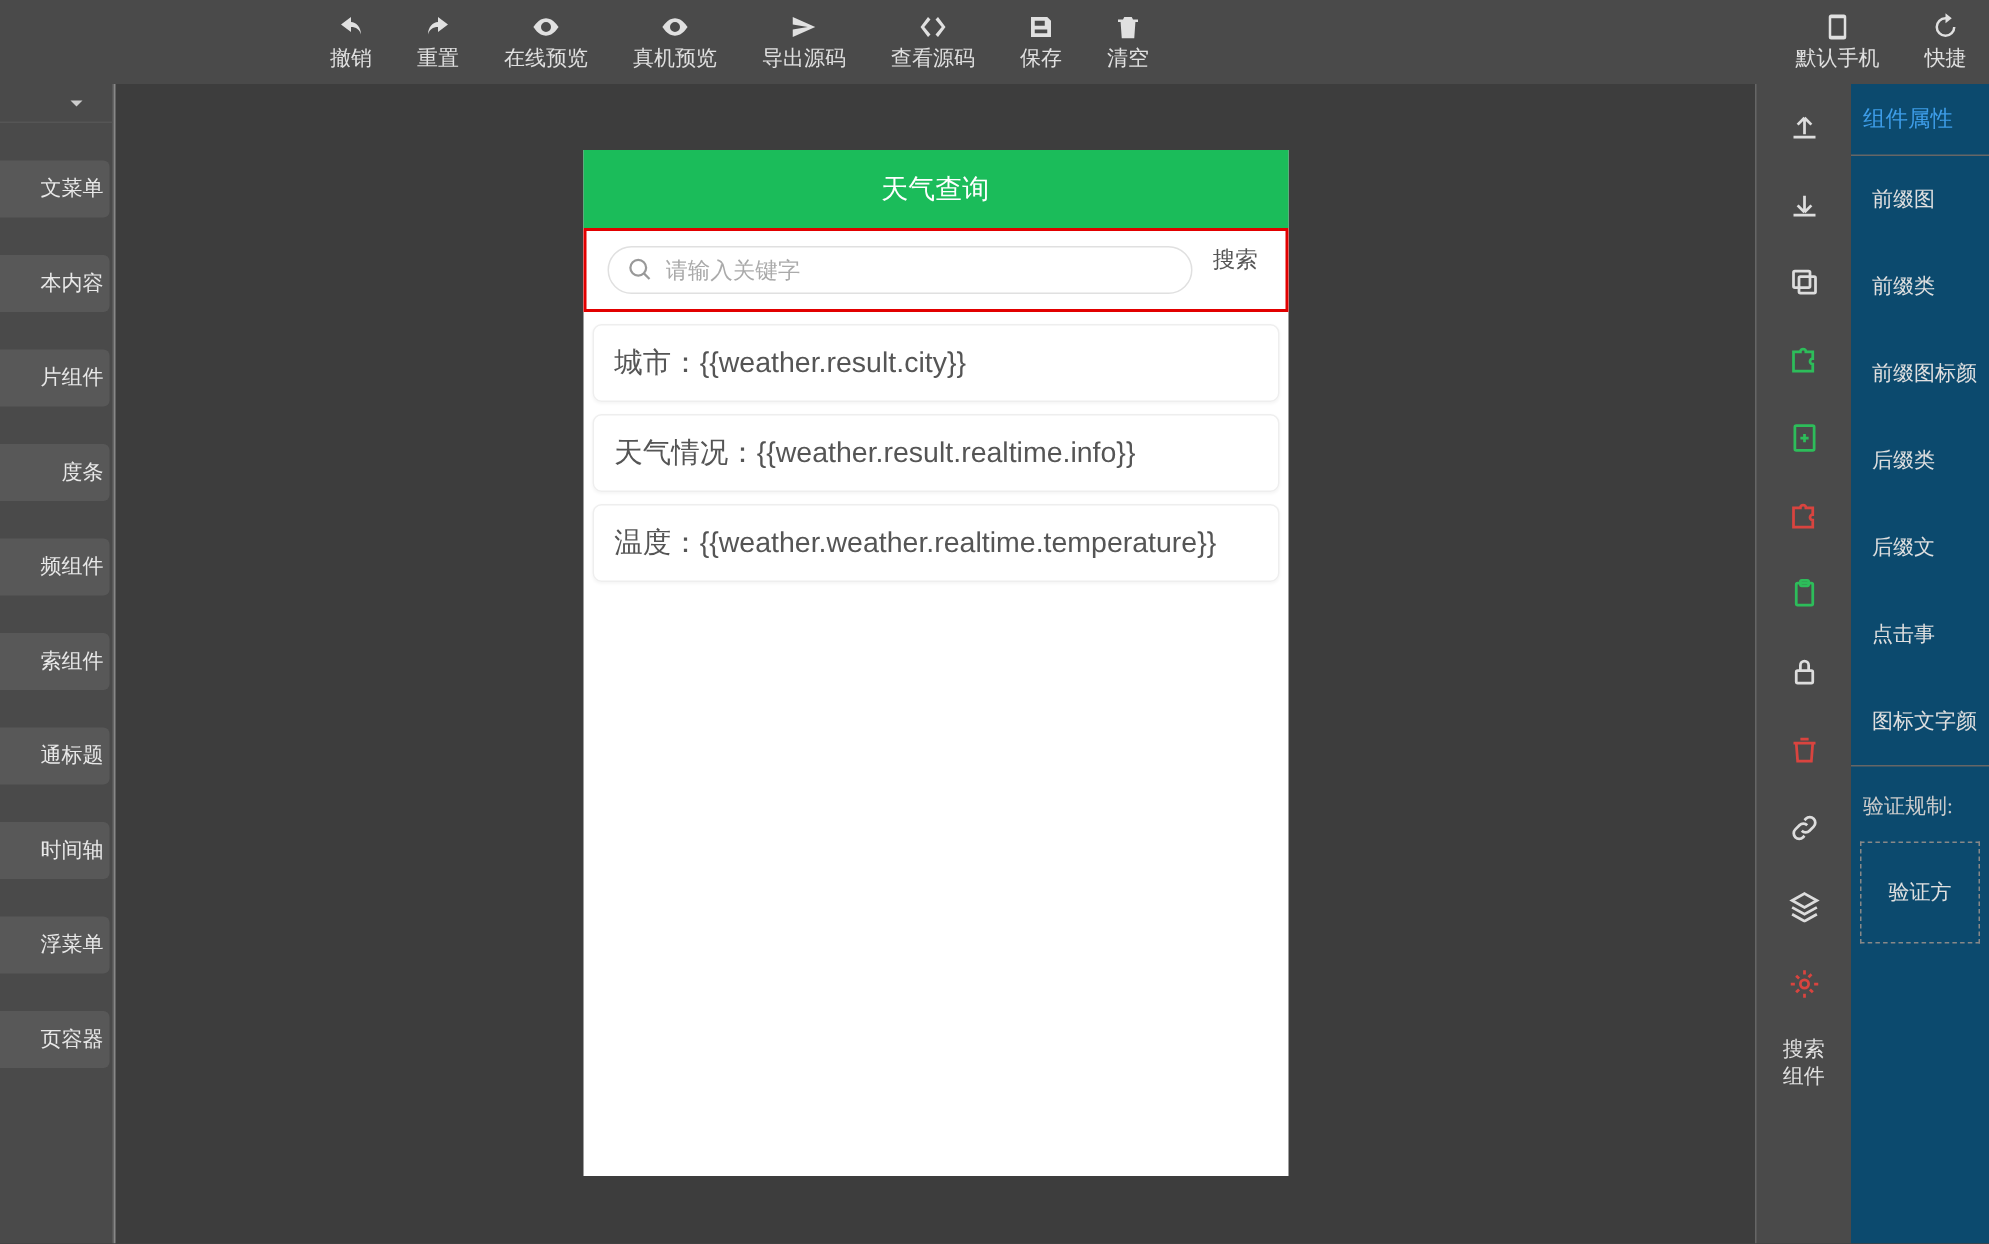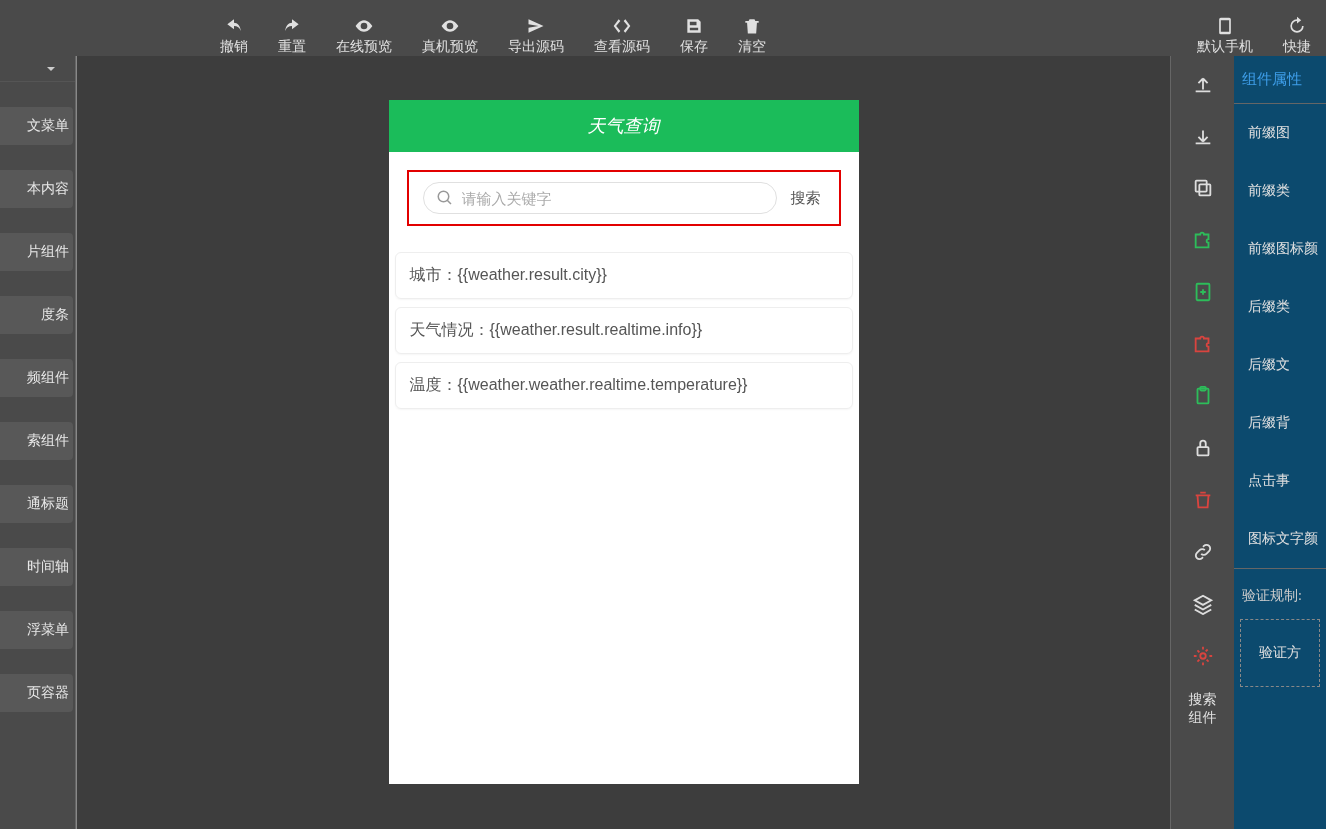--- a/index.html
+++ b/index.html
@@ -10,21 +10,21 @@
       height: 829px;
       overflow: hidden;
       position: relative;
     }
     
     
     .toolbar {
       background: #4a4a4a;
       height: 56px;
       display: flex;
-      align-items: flex-end;
+      align-items: center;
       padding: 0 10px;
       color: #e0e0e0;
     }
     .toolbar-items {
       display: flex;
       gap: 30px;
       margin-left: 210px;
     }
     .toolbar-item {
       display: flex;
@@ -100,28 +100,27 @@
       background: #fff;
       display: flex;
       flex-direction: column;
     }
     .phone-header {
       background: #1BBC5A;
       color: #fff;
       text-align: center;
       padding: 14px 0;
       font-size: 18px;
-      font-style: italic;
     }
     .search-bar {
       border: 2px solid #e20000;
-      margin: 18px;
+      margin: 0;
       padding: 10px 14px;
       display: flex;
-      align-items: center;
+      align-items: flex-start;
       gap: 10px;
       background: #fff;
     }
     .search-input-wrap {
       flex: 1;
       display: flex;
       align-items: center;
       border: 1px solid #e0e0e0;
       border-radius: 18px;
       padding: 6px 12px;
@@ -145,21 +144,21 @@
     .card-list {
       padding: 8px 6px;
       display: flex;
       flex-direction: column;
       gap: 8px;
     }
     .card {
       border: 1px solid #eee;
       border-radius: 6px;
       padding: 12px 14px;
-      font-size: 16px;
+      font-size: 19px;
       color: #555;
       box-shadow: 0 1px 2px rgba(0,0,0,0.04);
     }
     
     
     .icon-rail {
       width: 64px;
       background: #4a4a4a;
       display: flex;
       flex-direction: column;
@@ -412,21 +411,20 @@
   </div>
 
   <div class="props-panel">
     <div class="props-tab">组件属性</div>
     <div class="props-list">
       <div class="prop-row">前缀图</div>
       <div class="prop-row">前缀类</div>
       <div class="prop-row">前缀图标颜</div>
       <div class="prop-row">后缀类</div>
       <div class="prop-row">后缀文</div>
-      <div class="prop-row">后缀背</div>
       <div class="prop-row">点击事</div>
       <div class="prop-row">图标文字颜</div>
       <div class="prop-section">验证规制:</div>
       <div class="prop-dashed">验证方</div>
     </div>
   </div>
 
 </div>
 
 </body></html>

